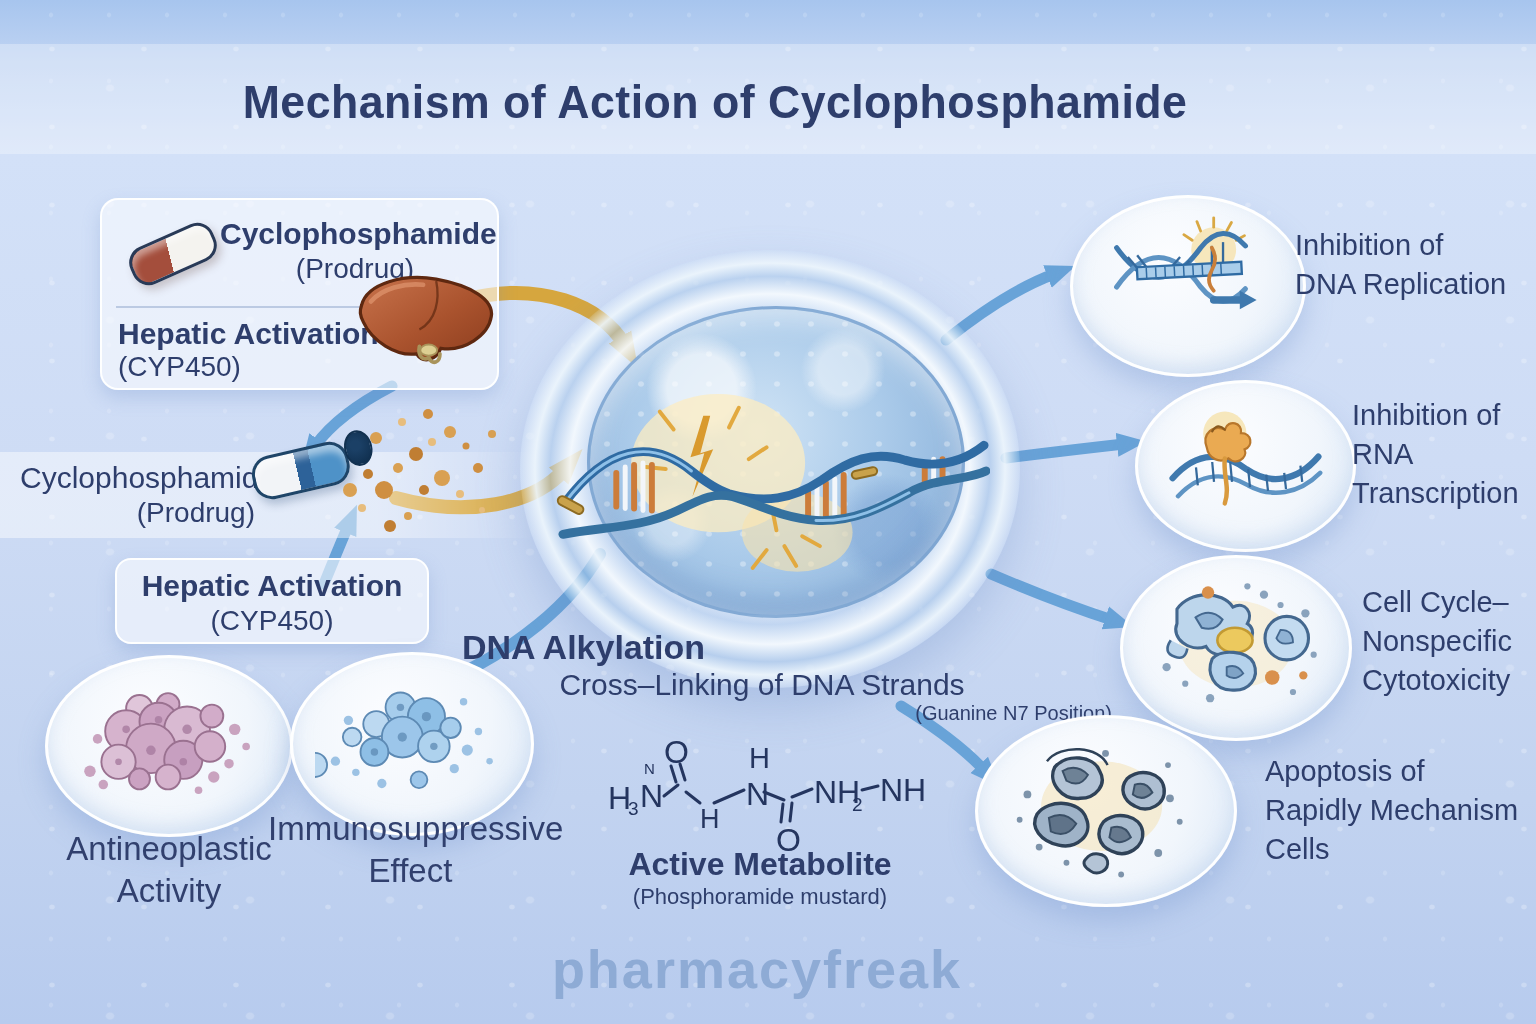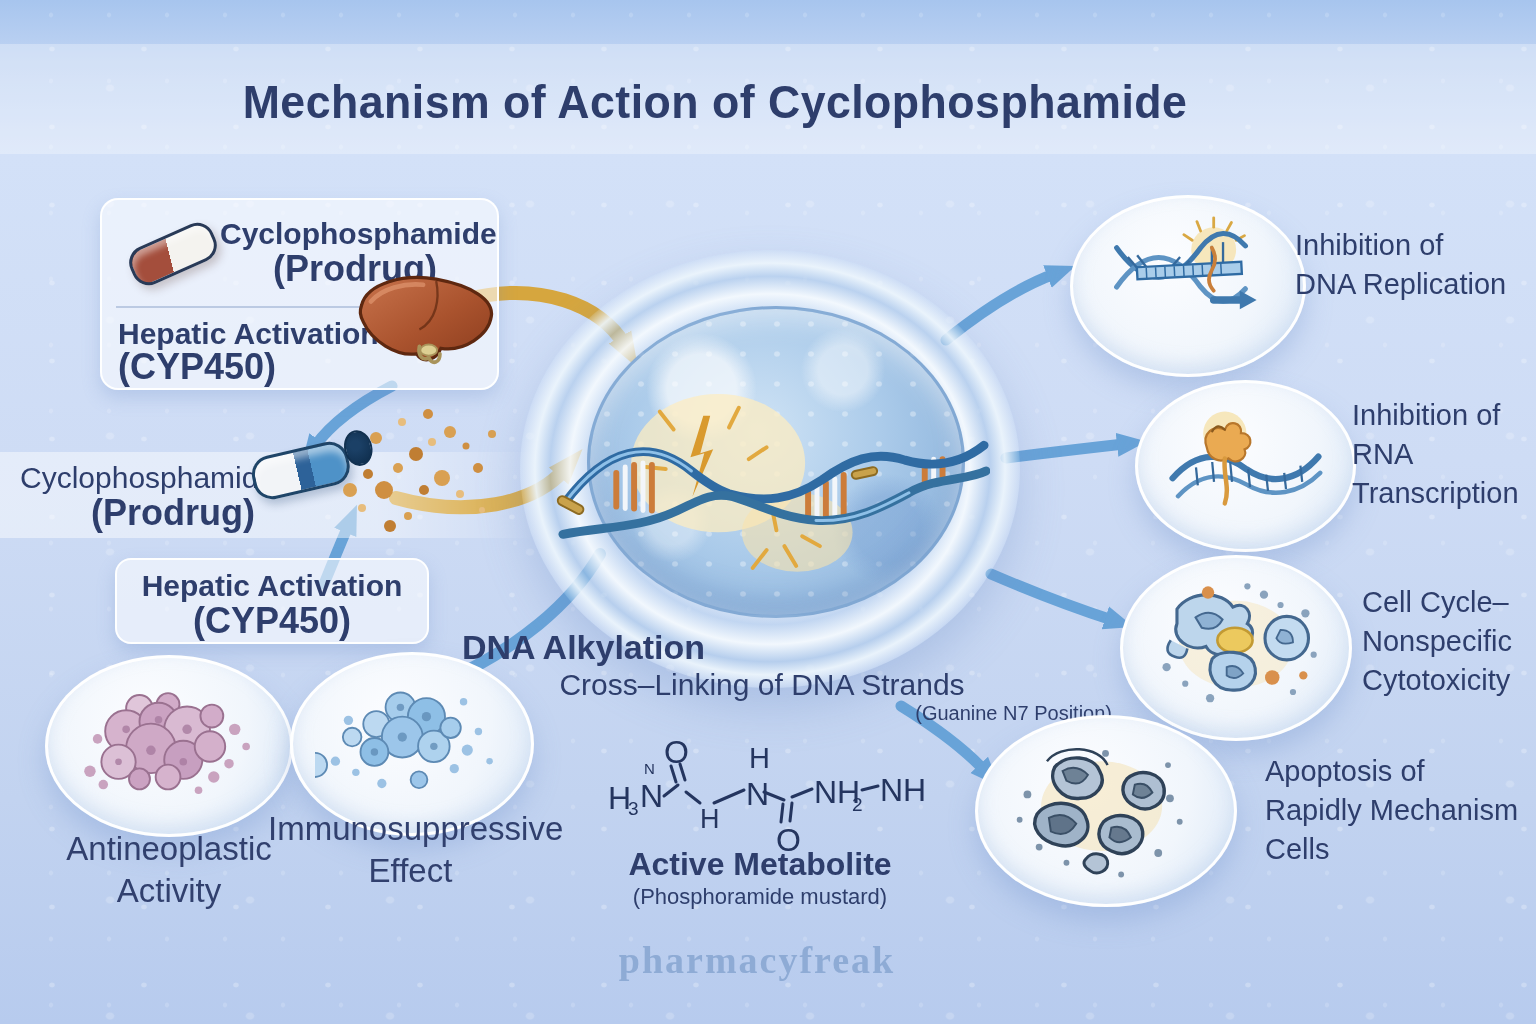--- a/index.html
+++ b/index.html
@@ -53,25 +53,25 @@
       radial-gradient(circle at 80% 72%, rgba(120,160,210,0.45) 0 9%, transparent 15%),
       radial-gradient(rgba(255,255,255,0.35) 2.4px, transparent 3.6px),
       radial-gradient(circle at 45% 40%, #cfe3f5 0%, #abcbea 45%, #90b6dd 78%, #7fa8d4 100%);
     background-size:auto,auto,auto,auto,34px 30px,auto;
     border:3px solid rgba(118,158,205,0.65);
     box-shadow:inset 0 10px 26px rgba(255,255,255,0.55), inset 0 -14px 26px rgba(90,130,185,0.35);
   }
   .label-line{font-weight:500;line-height:39px;font-size:29px;color:#2e3e6c;}
   .effect-label{font-weight:500;line-height:42px;font-size:33px;color:#31406e;text-align:center;}
   .boxtext-lg{font-size:30px;font-weight:600;color:#2e3e6c;line-height:36px;}
-  .boxtext-md{font-size:36px;font-weight:700;color:#2e3e6c;line-height:34px;}
+  .boxtext-md{font-size:28px;font-weight:400;color:#2e3e6c;line-height:34px;}
   .atom{position:absolute;color:#24355f;font-weight:500;}
   .watermark{
-    font-size:38px;font-weight:700;letter-spacing:2px;
-    color:rgba(134,164,208,0.85);text-align:center;font-family:Liberation Serif, serif;
+    font-size:54px;font-weight:700;letter-spacing:2px;
+    color:rgba(134,164,208,0.85);text-align:center;
   }
   .capsule-closed{
     width:84px;height:34px;border-radius:17px;
     background:linear-gradient(100deg,#a44e3c 0 46%,#f4f3ef 46% 100%);
     border:3px solid #293a57;transform:rotate(-24deg);
     box-shadow:inset 0 6px 6px rgba(255,255,255,0.45), 2px 6px 8px rgba(90,60,50,0.25);
   }
   .capsule-open-body{
     width:92px;height:38px;border-radius:19px;
     background:linear-gradient(90deg,#f2f4f7 0 46%,#2d6299 46% 62%,#4e92c8 62% 100%);

